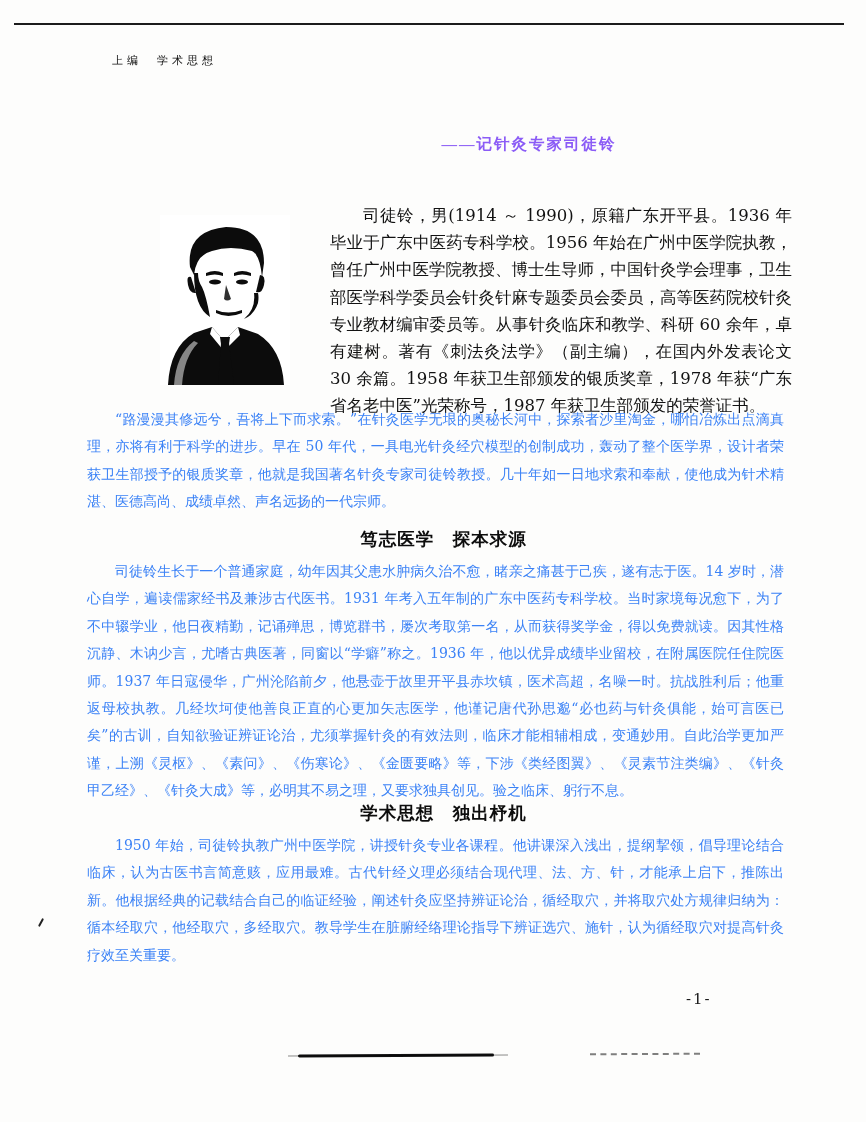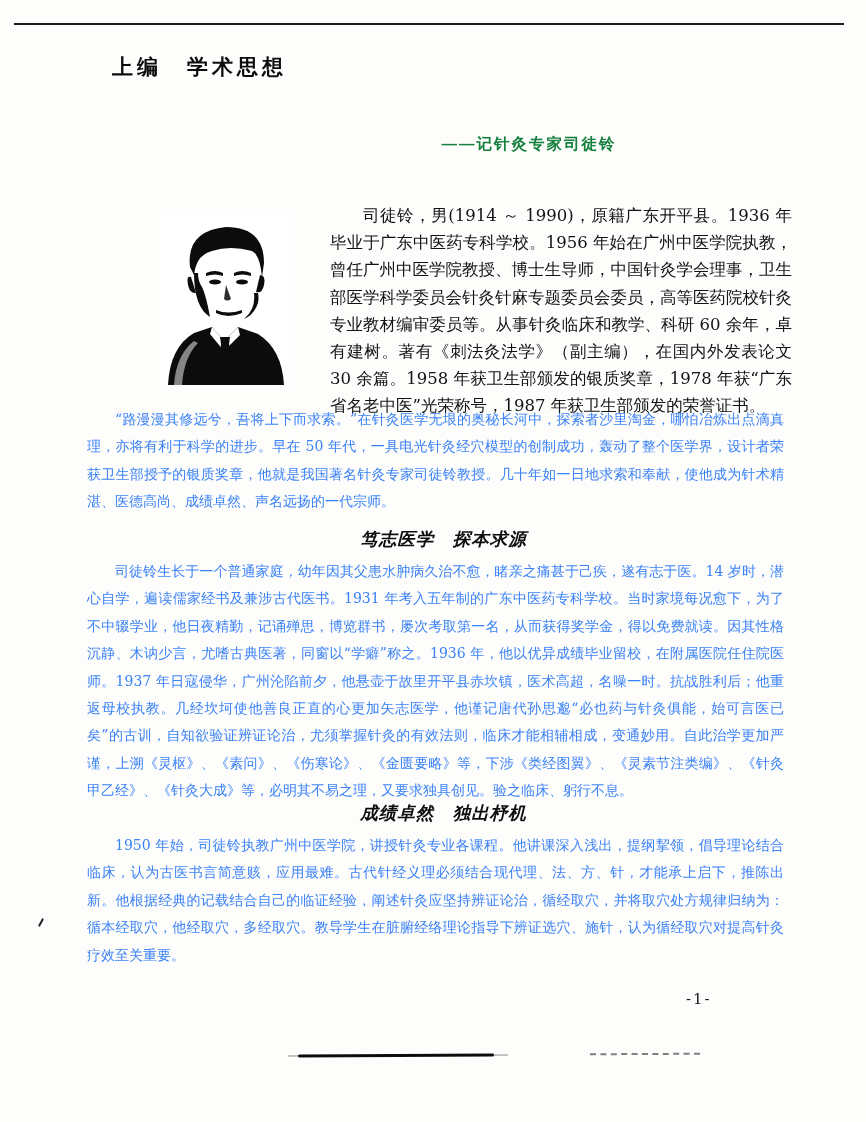--- a/index.html
+++ b/index.html
@@ -10,33 +10,33 @@
     color:#141414;
     overflow:hidden;
   }
   .top-rule{
     position:absolute;top:23px;left:14px;width:830px;height:2px;
     background:#1c1c1c;
   }
   .page-header{
     position:absolute;top:53px;left:112px;
     font-family:"DejaVu Sans","Liberation Sans",sans-serif;
-    font-weight:bold;font-size:21px;letter-spacing:4px;color:#0d0d0d;
+    font-weight:normal;font-size:11px;letter-spacing:4px;color:#0d0d0d;
   }
   .title-wrap{
     position:absolute;top:134px;left:192px;right:0;text-align:center;
   }
   .article-title{
     font-family:"DejaVu Sans","Liberation Sans",sans-serif;
     font-weight:bold;font-size:21px;letter-spacing:3px;color:#0d0d0d;
     margin:0 0 8px 0;
   }
   .article-subtitle{
-    font-family:Liberation Sans, sans-serif;
-    font-weight:bold;font-size:15.5px;letter-spacing:2px;color:#15803d;
+    font-family:Liberation Serif, serif;
+    font-weight:bold;font-size:15.5px;letter-spacing:2px;color:#8b5cf6;
     margin:0;
   }
   .photo{
     position:absolute;top:215px;left:160px;width:130px;height:170px;
     background:#fff;
   }
   .intro-block{
     position:absolute;top:202px;left:330px;width:462px;
     font-size:16.5px;line-height:27.2px;text-align:justify;
     text-indent:2em;color:#121212;
@@ -45,21 +45,21 @@
     position:absolute;left:87px;width:697px;
     font-size:14px;line-height:27.4px;text-align:justify;
     text-indent:2em;color:#3b82f6;
   }
   .para-quote{top:406px;}
   .sec1-body{top:558px;}
   .sec2-body{top:832px;}
   .sec-heading{
     position:absolute;left:95px;width:697px;text-align:center;
     font-family:"DejaVu Sans","Liberation Sans",sans-serif;
-    font-weight:bold;font-size:17.5px;letter-spacing:1px;color:#0d0d0d;font-style:italic;
+    font-weight:bold;font-size:17.5px;letter-spacing:1px;color:#0d0d0d;
   }
   .sec1-heading{top:527px;}
   .sec2-heading{top:801px;}
   .page-number{
     position:absolute;top:990px;left:686px;
     font-size:15px;letter-spacing:2px;color:#1a1a1a;
   }
   .artifact-smudge{
     position:absolute;top:1054px;left:298px;width:196px;height:3px;
     background:#111;transform:rotate(-0.25deg);border-radius:2px;
@@ -124,20 +124,20 @@
   </svg>
 </div>
 
 <div class="intro-block">司徒铃，男(1914 ～ 1990)，原籍广东开平县。1936 年毕业于广东中医药专科学校。1956 年始在广州中医学院执教，曾任广州中医学院教授、博士生导师，中国针灸学会理事，卫生部医学科学委员会针灸针麻专题委员会委员，高等医药院校针灸专业教材编审委员等。从事针灸临床和教学、科研 60 余年，卓有建树。著有《刺法灸法学》（副主编），在国内外发表论文 30 余篇。1958 年获卫生部颁发的银质奖章，1978 年获“广东省名老中医”光荣称号，1987 年获卫生部颁发的荣誉证书。</div>
 
 <div class="body-para para-quote">“路漫漫其修远兮，吾将上下而求索。”在针灸医学无垠的奥秘长河中，探索者沙里淘金，哪怕冶炼出点滴真理，亦将有利于科学的进步。早在 50 年代，一具电光针灸经穴模型的创制成功，轰动了整个医学界，设计者荣获卫生部授予的银质奖章，他就是我国著名针灸专家司徒铃教授。几十年如一日地求索和奉献，使他成为针术精湛、医德高尚、成绩卓然、声名远扬的一代宗师。</div>
 
 <div class="sec-heading sec1-heading">笃志医学　探本求源</div>
 <div class="body-para sec1-body">司徒铃生长于一个普通家庭，幼年因其父患水肿病久治不愈，睹亲之痛甚于己疾，遂有志于医。14 岁时，潜心自学，遍读儒家经书及兼涉古代医书。1931 年考入五年制的广东中医药专科学校。当时家境每况愈下，为了不中辍学业，他日夜精勤，记诵殚思，博览群书，屡次考取第一名，从而获得奖学金，得以免费就读。因其性格沉静、木讷少言，尤嗜古典医著，同窗以“学癖”称之。1936 年，他以优异成绩毕业留校，在附属医院任住院医师。1937 年日寇侵华，广州沦陷前夕，他悬壶于故里开平县赤坎镇，医术高超，名噪一时。抗战胜利后；他重返母校执教。几经坎坷使他善良正直的心更加矢志医学，他谨记唐代孙思邈“必也药与针灸俱能，始可言医已矣”的古训，自知欲验证辨证论治，尤须掌握针灸的有效法则，临床才能相辅相成，变通妙用。自此治学更加严谨，上溯《灵枢》、《素问》、《伤寒论》、《金匮要略》等，下涉《类经图翼》、《灵素节注类编》、《针灸甲乙经》、《针灸大成》等，必明其不易之理，又要求独具创见。验之临床、躬行不息。</div>
 
-<div class="sec-heading sec2-heading">成绩卓然　独出杼机</div>
+<div class="sec-heading sec2-heading">学术思想　独出杼机</div>
 <div class="body-para sec2-body">1950 年始，司徒铃执教广州中医学院，讲授针灸专业各课程。他讲课深入浅出，提纲挈领，倡导理论结合临床，认为古医书言简意赅，应用最难。古代针经义理必须结合现代理、法、方、针，才能承上启下，推陈出新。他根据经典的记载结合自己的临证经验，阐述针灸应坚持辨证论治，循经取穴，并将取穴处方规律归纳为：循本经取穴，他经取穴，多经取穴。教导学生在脏腑经络理论指导下辨证选穴、施针，认为循经取穴对提高针灸疗效至关重要。</div>
 
 <div class="page-number">-1-</div>
 
 <div class="artifact-smudge"></div>
 <div class="artifact-dashes"></div>
 <div class="artifact-tick"></div>
 
 </body></html>

